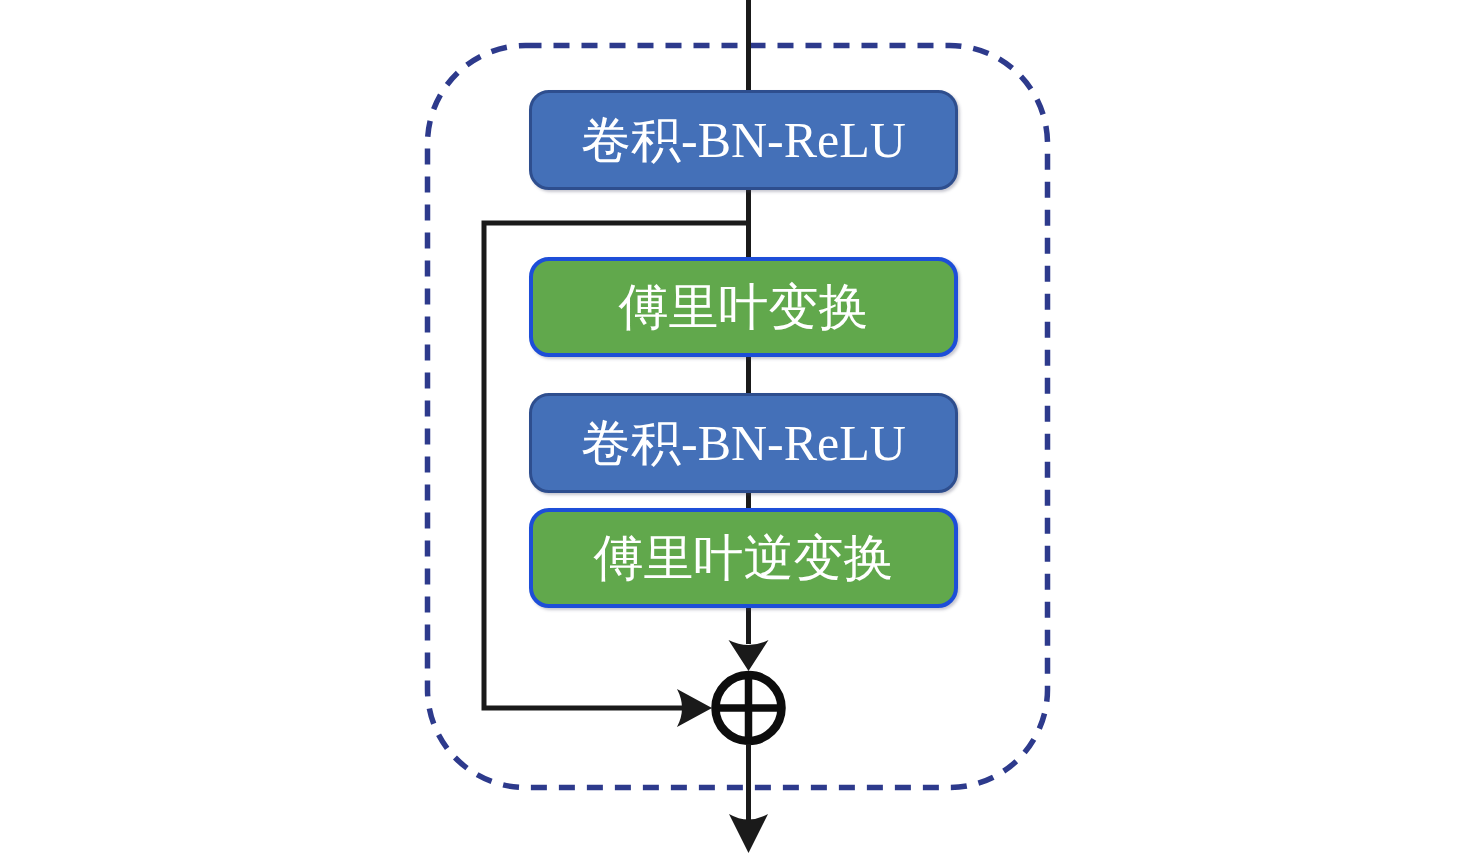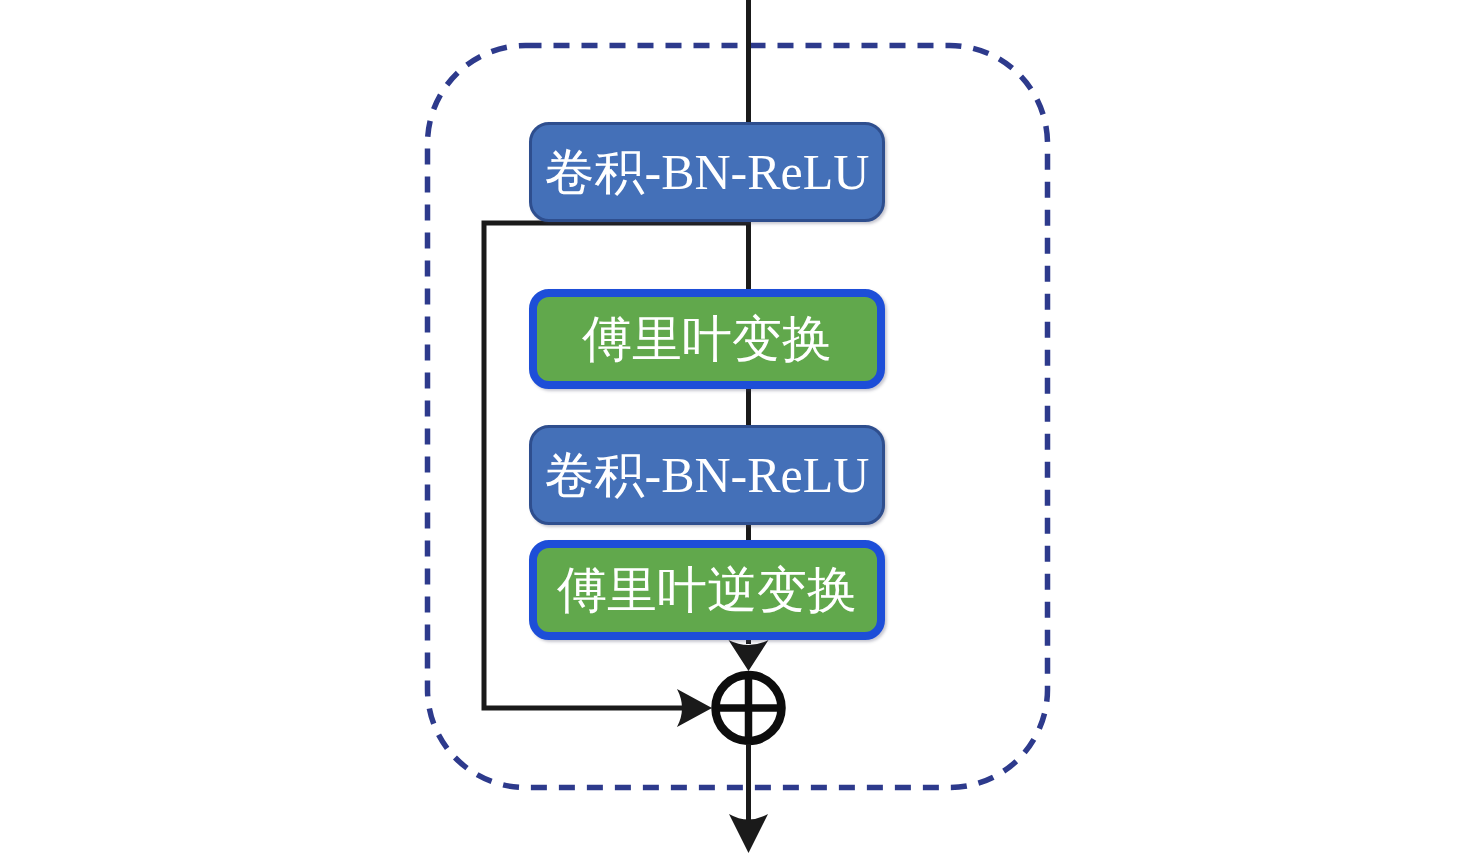--- a/index.html
+++ b/index.html
@@ -18,41 +18,40 @@
   .connector-layer {
     position: absolute;
     left: 0;
     top: 0;
     width: 1476px;
     height: 855px;
   }
   .block {
     position: absolute;
     left: 529px;
-    width: 356px;
+    width: 429px;
     height: 100px;
     box-sizing: border-box;
     display: flex;
     align-items: center;
     justify-content: center;
     border-radius: 20px;
     color: #ffffff;
     font-size: 50px;
     line-height: 1;
     text-align: right;
     box-shadow: 2px 2px 3px rgba(70, 70, 100, 0.30);
-    margin-top: 32px;
   }
   .block.blue {
     background: #4470b8;
     border: 3px solid #2e4e8e;
   }
   .block.green {
     background: #61a84c;
-    border: 8px solid #1d4ed8;
+    border: 4px solid #1d4ed8;
   }
   .block-1 { top: 90px; }
   .block-2 { top: 257px; }
   .block-3 { top: 393px; }
   .block-4 { top: 508px; }
 </style>
 </head>
 <body>
 
 <div class="canvas">

